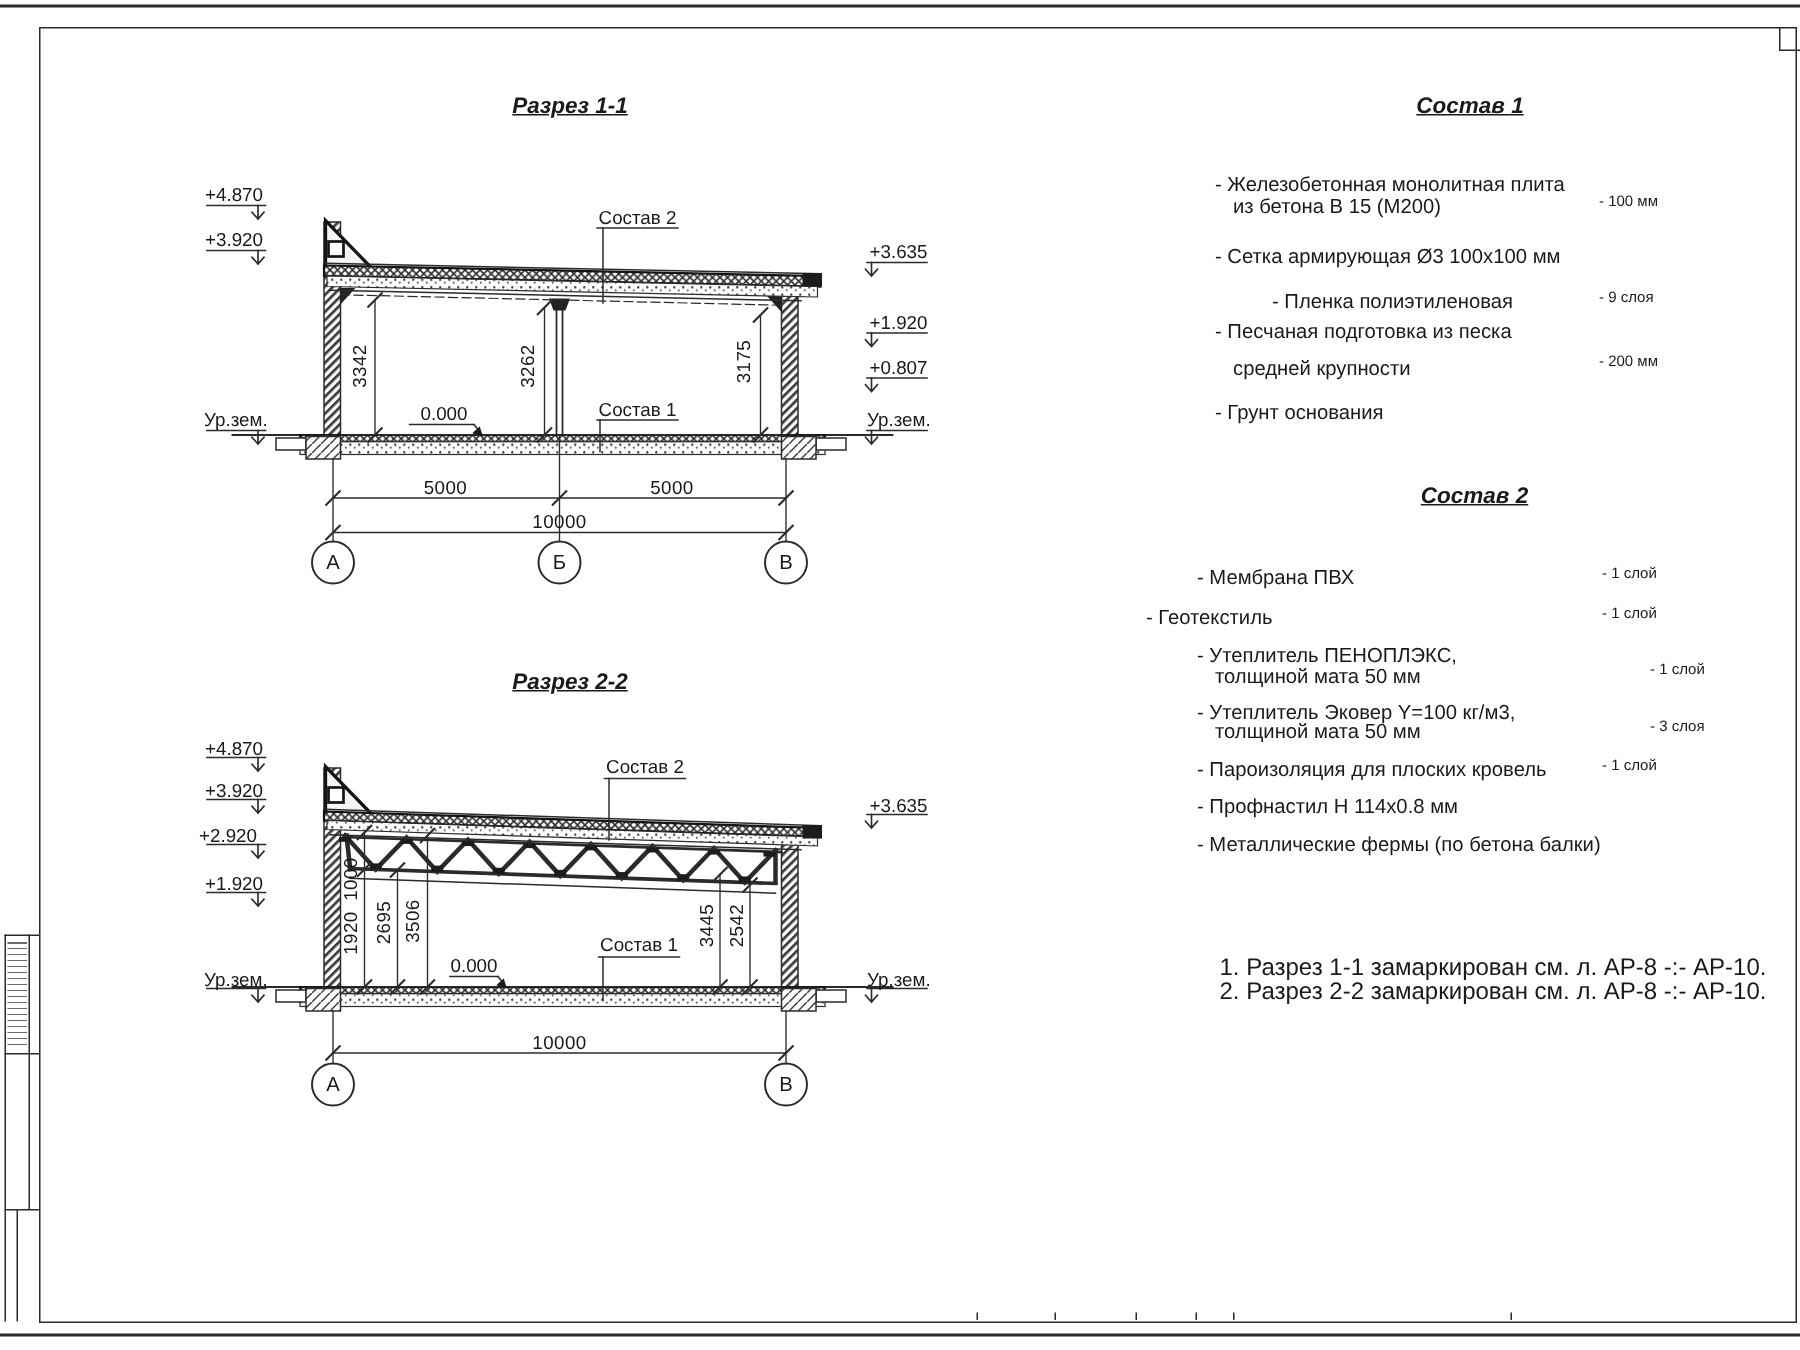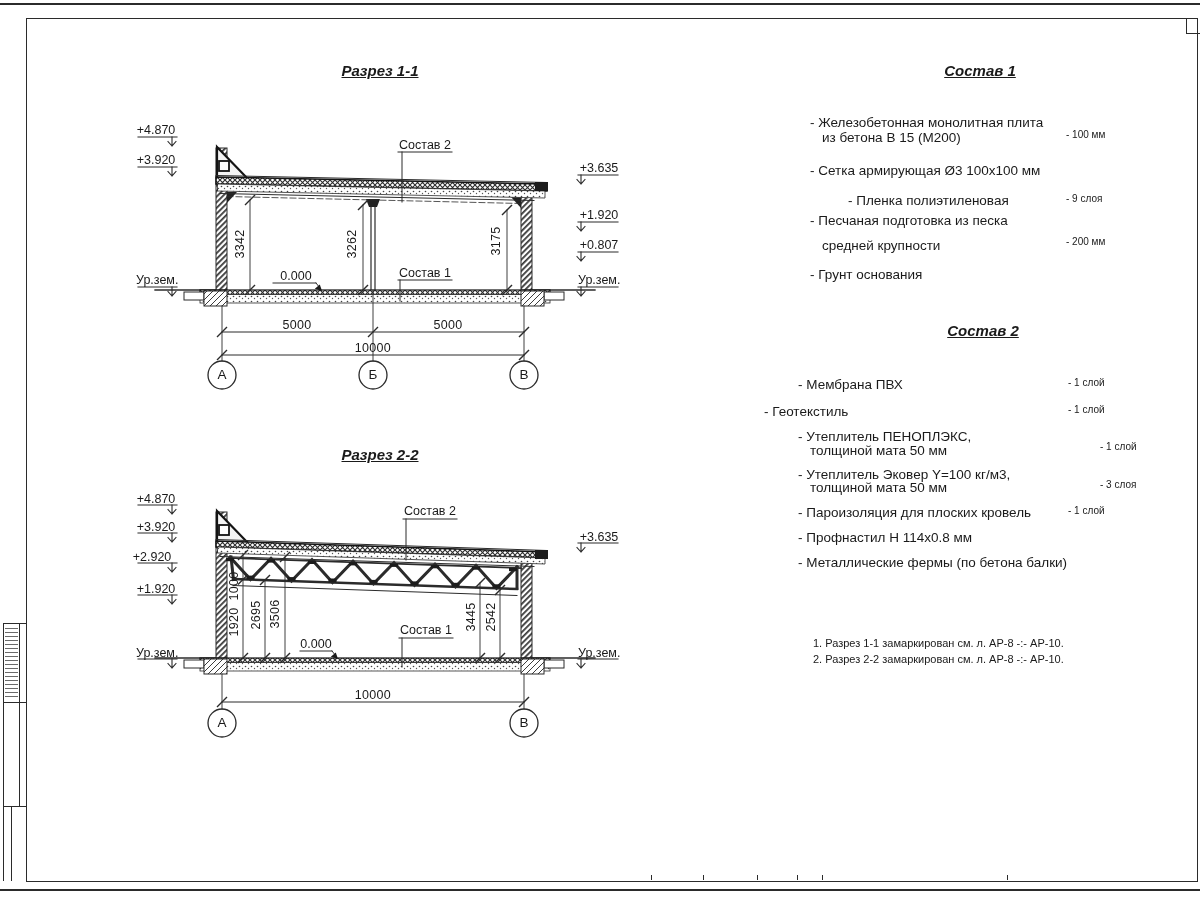--- a/index.html
+++ b/index.html
@@ -13,21 +13,21 @@
   .vline{position:absolute;background:#2b2b2b;}
   .sec-title{font-size:15px;font-weight:bold;font-style:italic;text-decoration:underline;text-align:center;white-space:nowrap;}
   .list-title{font-size:15px;font-weight:bold;font-style:italic;text-decoration:underline;text-align:center;white-space:nowrap;}
   .dimtext{font-size:12.5px;text-align:center;white-space:nowrap;letter-spacing:0.3px;}
   .marktext{font-size:12.5px;text-align:center;white-space:nowrap;}
   .vdim{width:60px;transform:rotate(-90deg);transform-origin:center center;}
   .leaderlbl{font-size:12.5px;text-align:center;white-space:nowrap;}
   .axis-letter{font-size:13.5px;text-align:center;width:20px;}
   .li-text{font-size:13.5px;white-space:nowrap;}
   .li-val{font-size:10px;white-space:nowrap;}
-  .note{font-size:11px;white-space:nowrap;}
+  .note{font-size:16px;white-space:nowrap;}
   .stamp-sim{background:repeating-linear-gradient(0deg,#6a6a6a 0 1px,transparent 1px 4px);}
   svg{position:absolute;overflow:visible;}
 </style>
 </head>
 <body>
 
 <div class="hline" style="left:0;top:3px;width:1200px;height:2px;"></div>
 <div class="abs" style="left:26px;top:18px;width:1170px;height:862px;border:1.6px solid #2b2b2b;"></div>
 <div class="abs" style="left:1186px;top:18px;width:14px;height:15px;border:1.4px solid #2b2b2b;border-top:none;border-right:none;"></div>
 <div class="hline" style="left:0;top:889px;width:1200px;height:1.6px;"></div>

